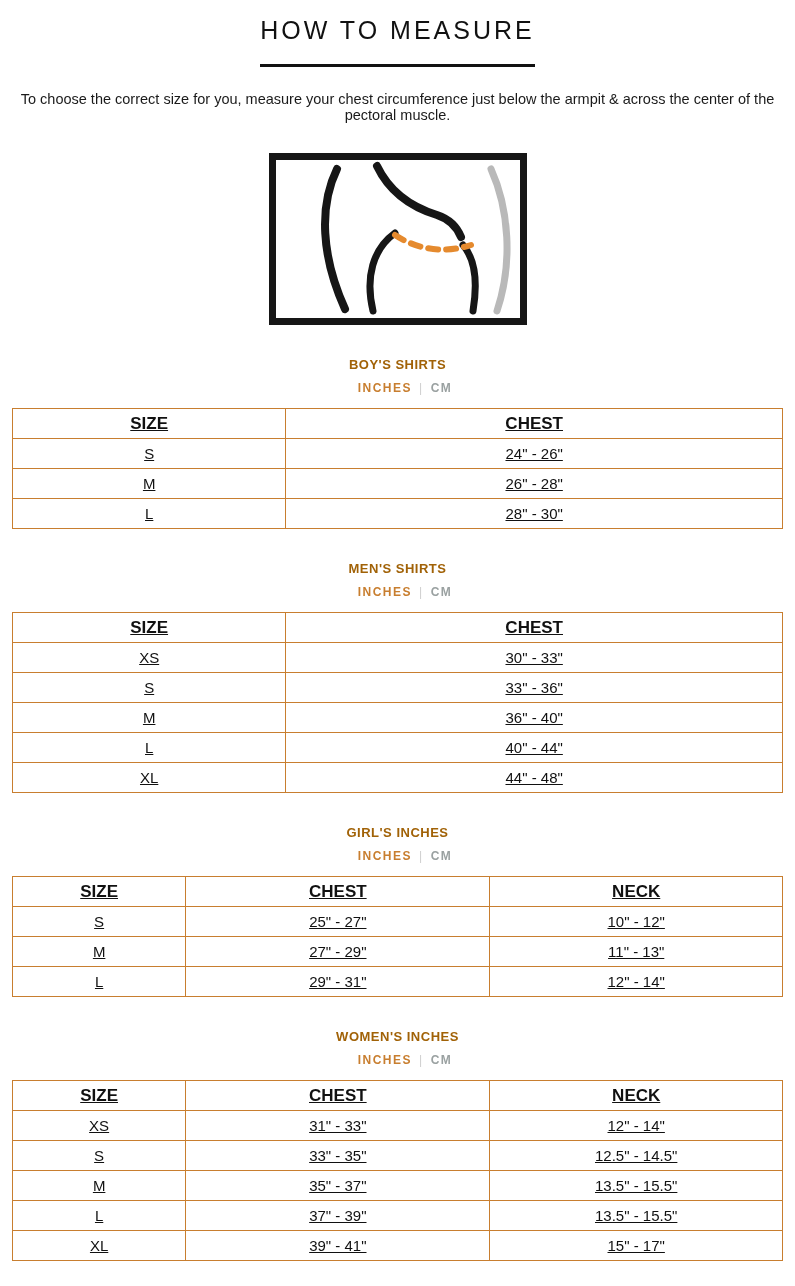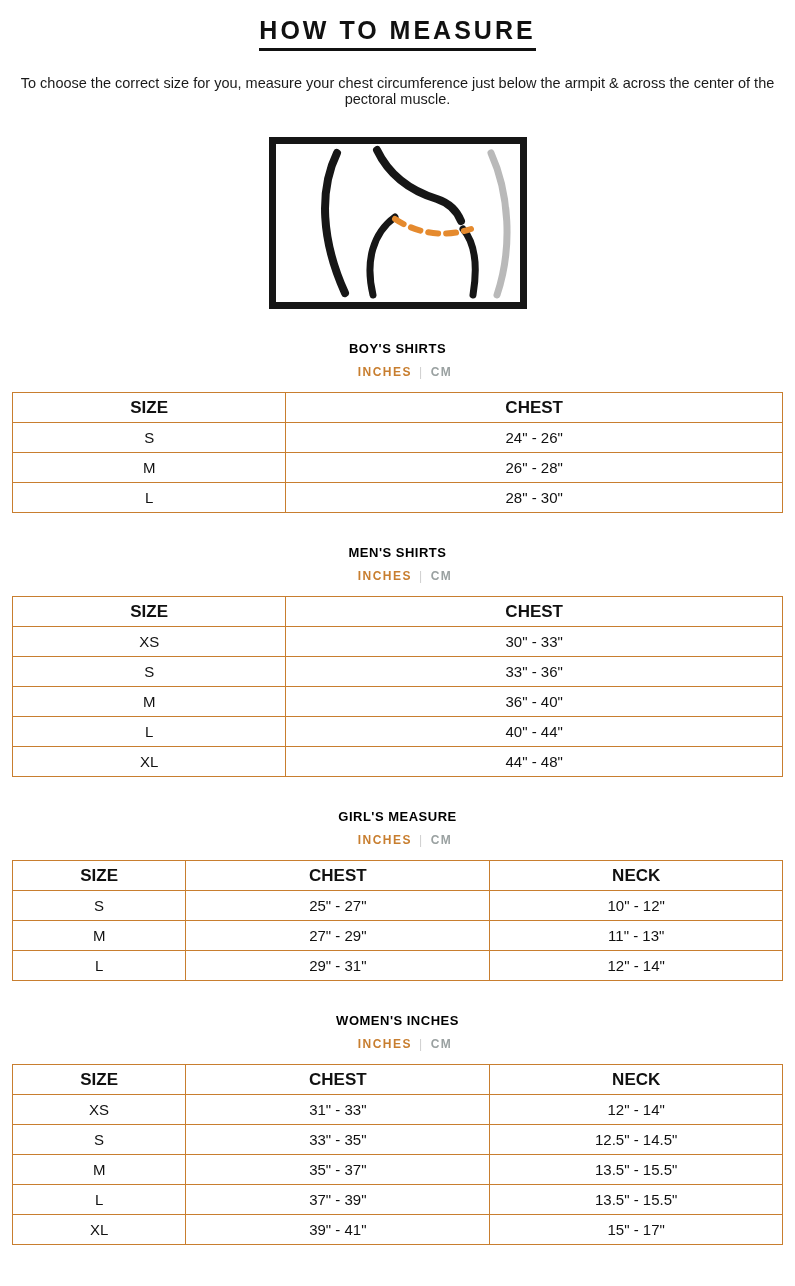--- a/index.html
+++ b/index.html
@@ -7,24 +7,24 @@
   body {
     width: 795px;
     color: #111;
     font-family: "Liberation Sans", sans-serif;
     padding-bottom: 22px;
   }
   .title-wrap { text-align: center; margin-top: 16px; }
   .page-title {
     display: inline-block;
     font-size: 25px;
-    font-weight: bold;
+    font-weight: normal;
     letter-spacing: 3px;
     border-bottom: 3px solid #111;
-    padding-bottom: 3px;
+    padding-bottom: 19px;
   }
   .intro {
     margin-top: 24px;
     padding: 0 19px;
     text-align: center;
     font-size: 14.5px;
     color: #1a1a1a;
   }
   .illus {
     margin: 30px auto 0;
@@ -36,21 +36,21 @@
     align-items: center;
     justify-content: center;
   }
   .illus svg { display: block; }
   section.chart { margin-top: 32px; }
   .chart-heading {
     text-align: center;
     font-size: 13px;
     font-weight: bold;
     letter-spacing: 0.5px;
-    color: #000000;
+    color: #a16207;
   }
   .units {
     text-align: center;
     margin-top: 9px;
     font-size: 12px;
     letter-spacing: 1.5px;
     font-weight: bold;
     margin-left: 15px;
   }
   .units .inches { color: var(--accent, #C87E2F); cursor: pointer; }
@@ -61,20 +61,21 @@
     margin: 13px auto 0;
     border-collapse: collapse;
     table-layout: fixed;
   }
   table.size-table th, table.size-table td {
     border: 1px solid var(--accent, #C87E2F);
     text-align: center;
     height: 30px;
     padding: 2px 4px;
     color: #111;
+    text-decoration: underline;
   }
   table.size-table th { font-size: 17px; font-weight: bold; }
   table.size-table td { font-size: 15px; font-weight: normal; }
 </style>
 </head>
 <body>
 
 <div class="title-wrap">
   <h1 class="page-title">HOW TO MEASURE</h1>
 </div>
@@ -166,21 +167,21 @@
         </tr>
         <tr>
           <td>XL</td>
           <td>44" - 48"</td>
         </tr>
       </tbody>
     </table>
 </section>
 
 <section class="chart">
-  <h3 class="chart-heading">GIRL'S MEASURE</h3>
+  <h3 class="chart-heading">GIRL'S INCHES</h3>
   <div class="units">
     <span class="inches">INCHES</span><span class="sep">|</span><span class="cm">CM</span>
   </div>
   <table class="size-table">
       <colgroup>
         <col style="width: 22.5%;">
         <col style="width: 39.5%;">
         <col style="width: 38%;">
       </colgroup>
       <thead>

